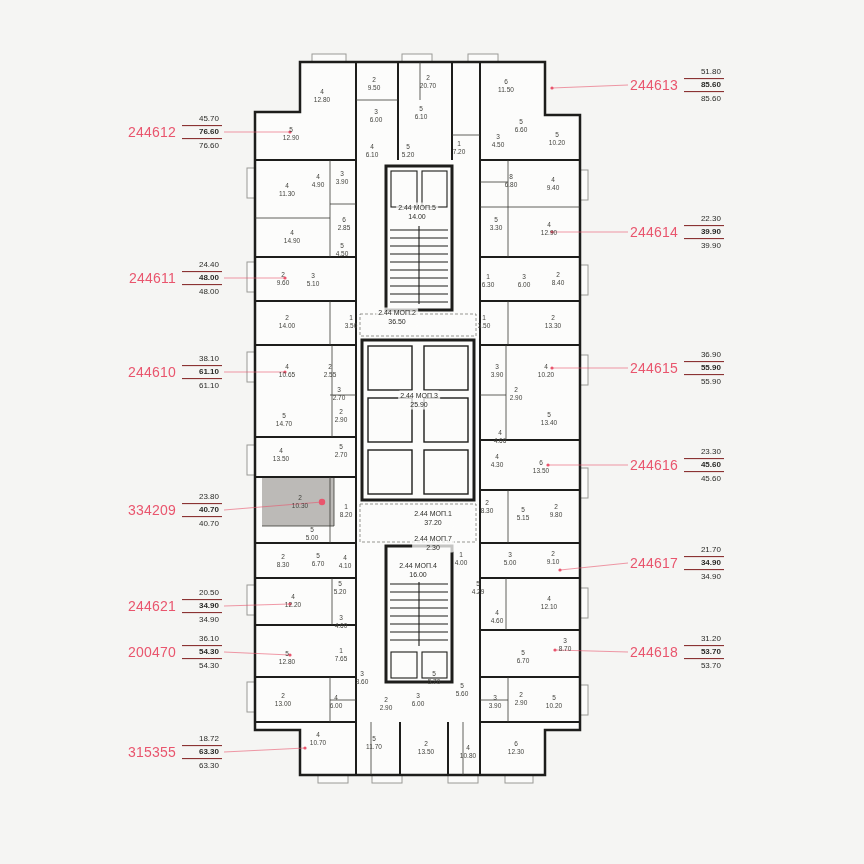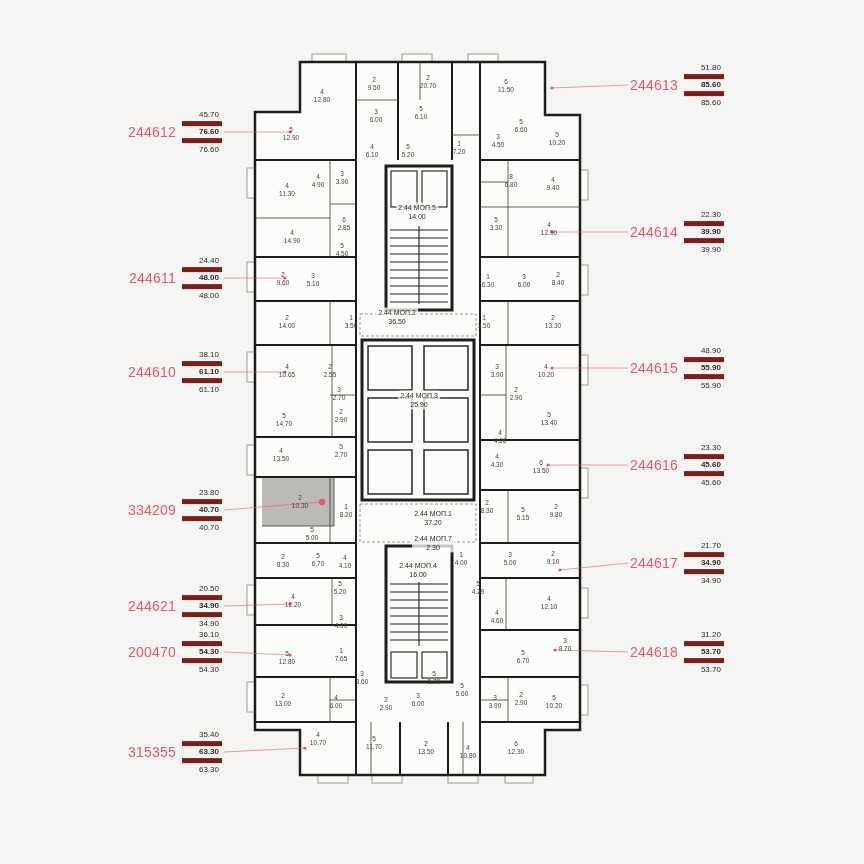--- a/index.html
+++ b/index.html
@@ -29,21 +29,21 @@
   .unit-label{
     position:absolute;display:flex;align-items:center;gap:6px;
     transform:translateY(-50%);pointer-events:auto;cursor:pointer;
   }
   .unit-label .uid{
     font-size:14px;color:var(--accent,#e9556d);letter-spacing:.2px;
   }
   .unit-vals{display:flex;flex-direction:column;background:transparent}
   .unit-vals .v{
     font-size:8px;color:#2b2b28;text-align:right;min-width:34px;
-    padding:1.5px 3px;border-bottom:5px solid #7f1d1d;line-height:1.2;
+    padding:1.5px 3px;border-bottom:1px solid #7f1d1d;line-height:1.2;
   }
   .unit-vals .v:last-child{border-bottom:none}
   .unit-vals .v.mid{font-weight:bold}
 </style>
 </head>
 <body>
 
 <div id="stage">
 
   <svg id="plan-svg" width="864" height="864" viewBox="0 0 864 864">
@@ -203,21 +203,21 @@
         <span class="uid">200470</span>
         <div class="unit-vals">
           <div class="v">36.10</div>
           <div class="v mid">54.30</div>
           <div class="v">54.30</div>
         </div>
       </div>
       <div class="unit-label left" style="top: 752px; right: 642px;">
         <span class="uid">315355</span>
         <div class="unit-vals">
-          <div class="v">35.40</div>
+          <div class="v">18.72</div>
           <div class="v mid">63.30</div>
           <div class="v">63.30</div>
         </div>
       </div>
       <div class="unit-label right" style="top: 85px; left: 630px;">
         <span class="uid">244613</span>
         <div class="unit-vals">
           <div class="v">51.80</div>
           <div class="v mid">85.60</div>
           <div class="v">85.60</div>
@@ -227,21 +227,21 @@
         <span class="uid">244614</span>
         <div class="unit-vals">
           <div class="v">22.30</div>
           <div class="v mid">39.90</div>
           <div class="v">39.90</div>
         </div>
       </div>
       <div class="unit-label right" style="top: 368px; left: 630px;">
         <span class="uid">244615</span>
         <div class="unit-vals">
-          <div class="v">48.90</div>
+          <div class="v">36.90</div>
           <div class="v mid">55.90</div>
           <div class="v">55.90</div>
         </div>
       </div>
       <div class="unit-label right" style="top: 465px; left: 630px;">
         <span class="uid">244616</span>
         <div class="unit-vals">
           <div class="v">23.30</div>
           <div class="v mid">45.60</div>
           <div class="v">45.60</div>

